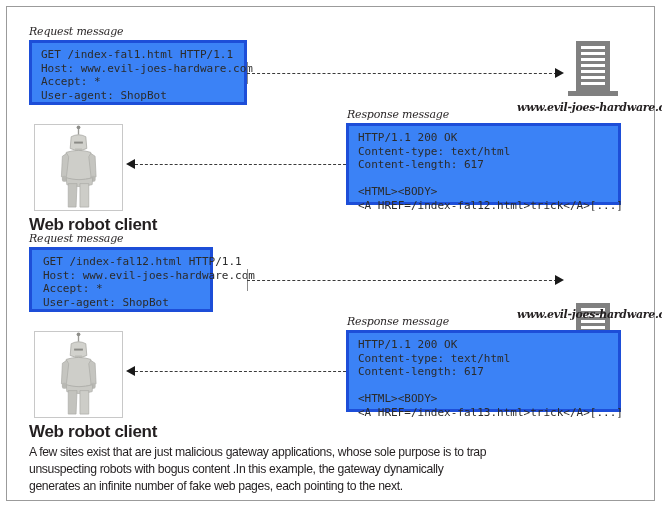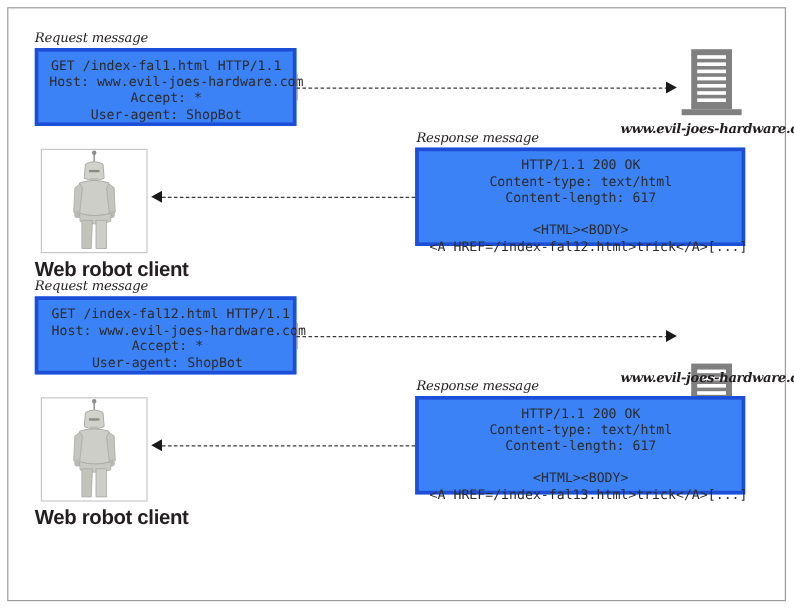--- a/index.html
+++ b/index.html
@@ -20,21 +20,21 @@
     left: 6px;
     top: 6px;
     width: 649px;
     height: 495px;
     border: 1px solid #9b9b9b;
     box-sizing: border-box;
     background: #ffffff;
   }
 
   
-  .abs { position: absolute; text-align: center; }
+  .abs { position: absolute; }
 
   
   .msg-label {
     font-family: "DejaVu Serif", serif;
     font-style: italic;
     font-size: 11px;
     color: #231f20;
     white-space: nowrap;
     letter-spacing: -0.2px;
   }
@@ -213,21 +213,21 @@
       <path d="M34 60 l9 0 l-1 24 l-8 0 z" fill="#c3c3be" stroke="#aaaaa5" stroke-width="0.7"></path>
 
       <path d="M46 60 l9 0 l0 24 l-9 0 z" fill="#cdcdc8" stroke="#aaaaa5" stroke-width="0.7"></path>
     </svg>
   </div>
 
   <div class="bold-label abs" style="left:22px; top:208px;">Web robot client</div>
 
   <div class="msg-label abs" style="left:22px; top:225px;">Request message</div>
 
-  <div class="msg-box abs" style="left:22px; top:240px; width:218px; height:65px;padding-left:11px;">
+  <div class="msg-box abs" style="left:22px; top:240px; width:184px; height:65px;padding-left:11px;">
     <pre>GET /index-fal12.html HTTP/1.1
 Host: www.evil-joes-hardware.com
 Accept: *
 User-agent: ShopBot</pre>
   </div>
 
   <div class="vert-stub abs" style="left:240px; top:262px; height:22px;"></div>
   <div class="dash-line abs" style="left:240px; top:273px; width:310px;"></div>
   <div class="arrow-right abs" style="left:548px; top:268px;"></div>
 
@@ -272,14 +272,17 @@
       <rect x="27.5" y="52" width="5.5" height="6" rx="2" fill="#b9b9b4"></rect>
       <rect x="56.5" y="52" width="5.5" height="6" rx="2" fill="#b9b9b4"></rect>
       <path d="M32 54 q13 4 27 0 l-0.5 7 q-13 4 -26 0 z" fill="#c9c9c4" stroke="#aaaaa5" stroke-width="0.7"></path>
       <path d="M34 60 l9 0 l-1 24 l-8 0 z" fill="#c3c3be" stroke="#aaaaa5" stroke-width="0.7"></path>
       <path d="M46 60 l9 0 l0 24 l-9 0 z" fill="#cdcdc8" stroke="#aaaaa5" stroke-width="0.7"></path>
     </svg>
   </div>
 
   <div class="bold-label abs" style="left:22px; top:415px;">Web robot client</div>
 
+  <div class="caption" style="left:22px; top:437px; width:612px;">A few sites exist that are just malicious gateway applications, whose sole purpose is to trap
+unsuspecting robots with bogus content .In this example, the gateway dynamically
+generates an infinite number of fake web pages, each pointing to the next.</div>
 
 </div>
 
 </body></html>

